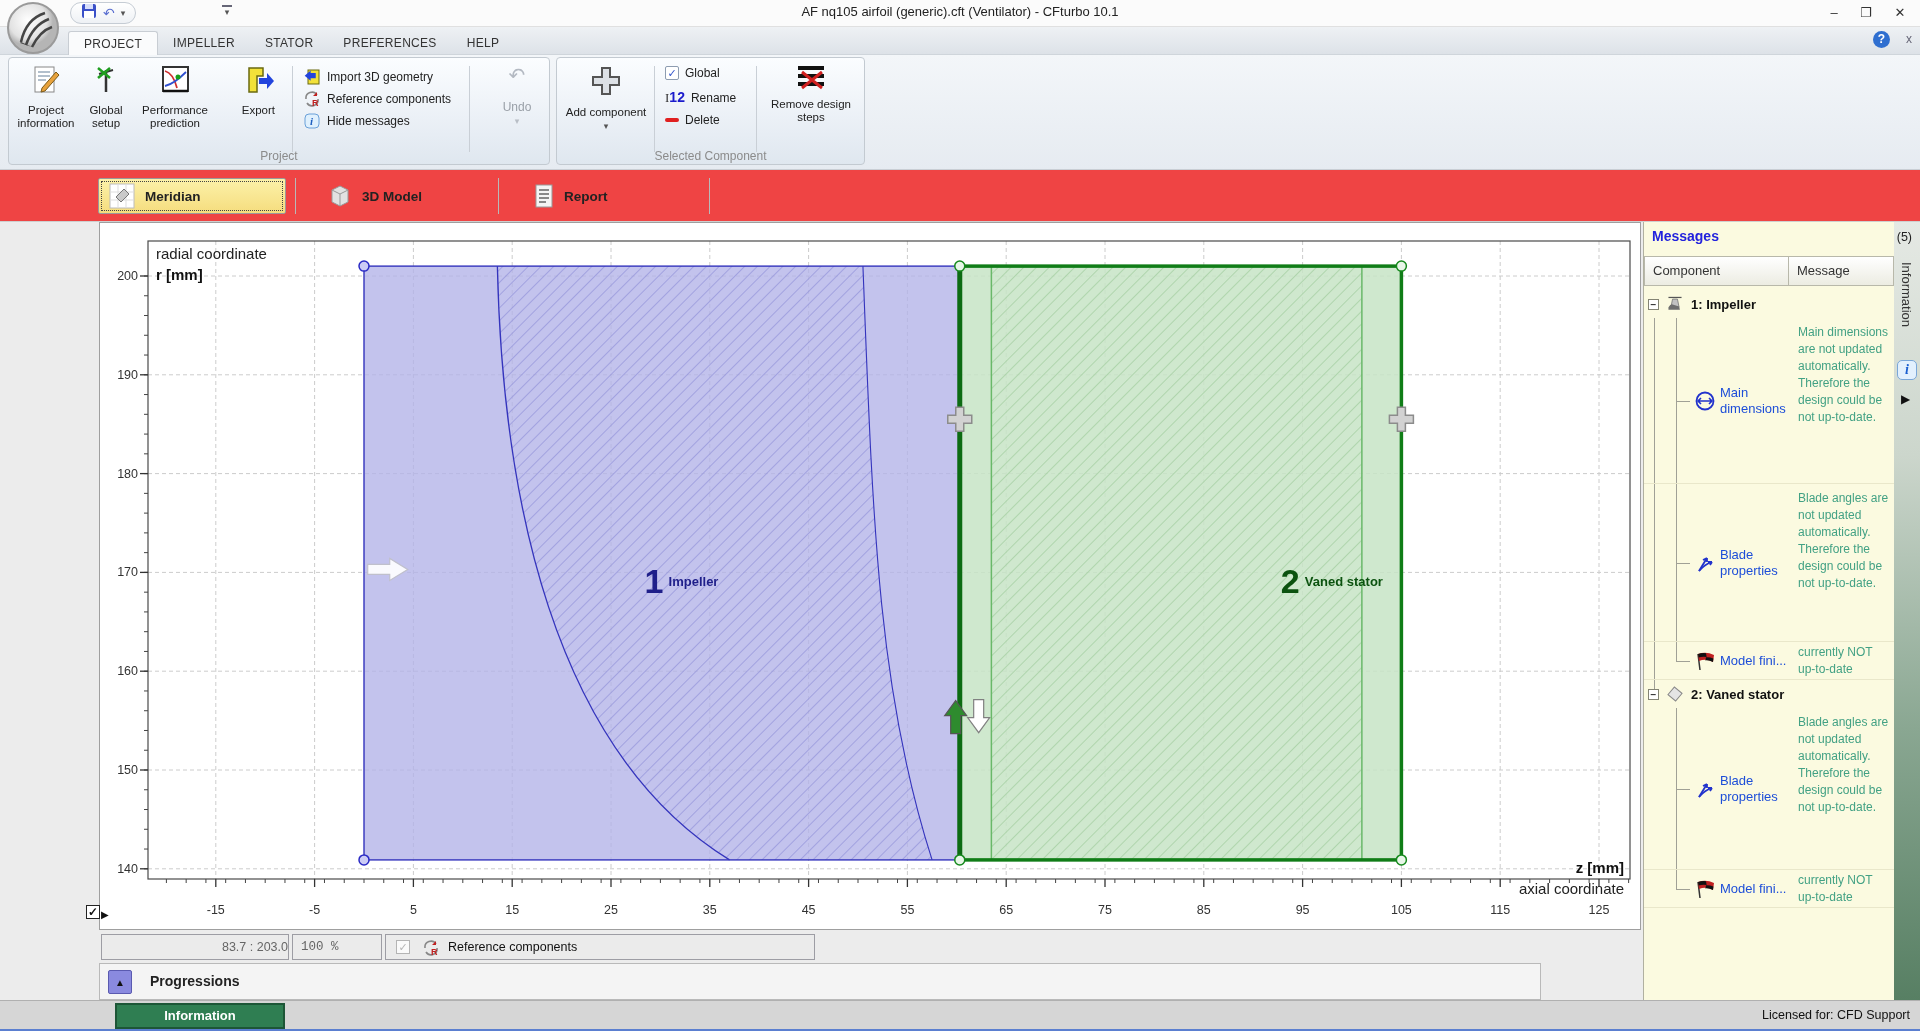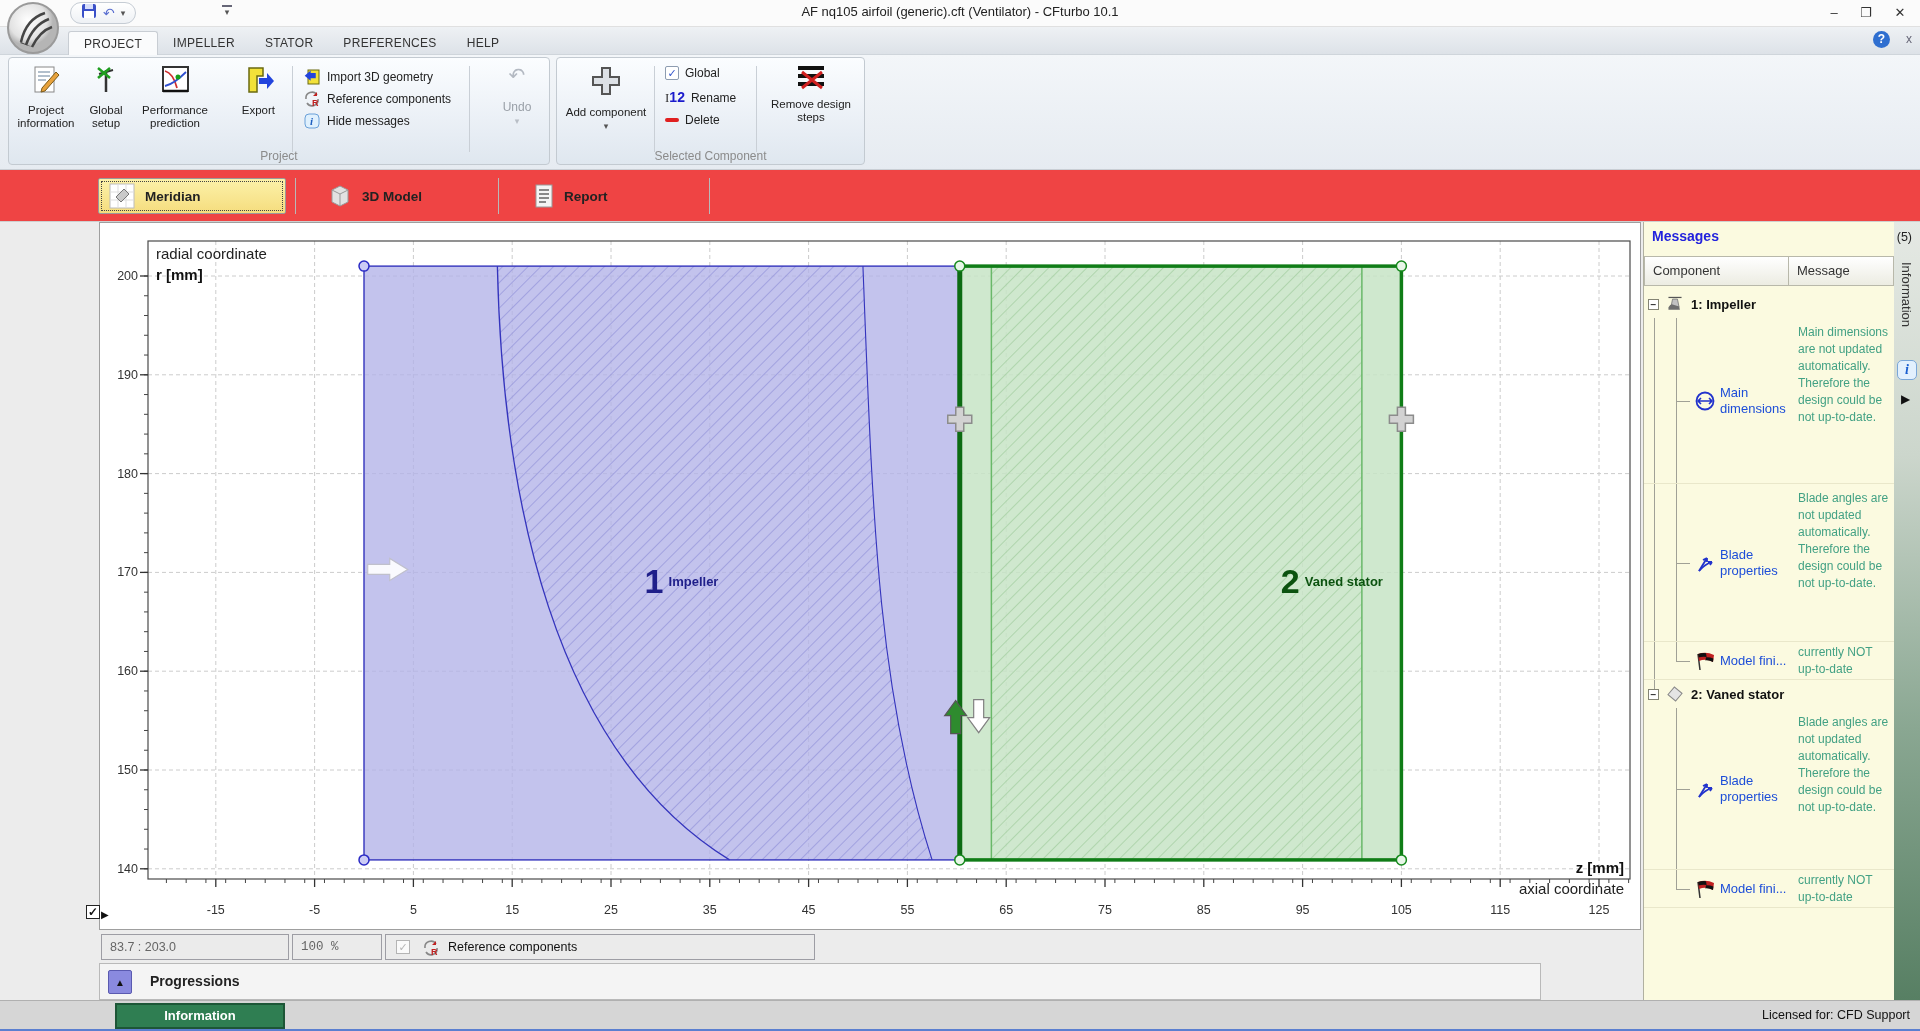--- a/index.html
+++ b/index.html
@@ -535,21 +535,21 @@
           <text x="1524" y="650" text-anchor="end" font-size="15" font-weight="bold" fill="#111">z [mm]</text>
           <text x="1524" y="671" text-anchor="end" font-size="15" fill="#222">axial coordinate</text>
         </svg>
     </div>
 
     <div id="canvas-toggle" class="abs">
       <span class="box">✓</span>
       <span class="arr">▶</span>
     </div>
 
-    <div class="statusfield abs" style="left:101px; width:188px;">83.7 : 203.0</div>
+    <div class="statusfield abs" style="left:101px; width:188px;text-align:right;">83.7 : 203.0</div>
     <div class="statusfield abs" style="left:292px; width:90px;font-family:Liberation Mono, monospace;">100 %</div>
     <div class="statusfield abs" id="sf-ref" style="left:385px; width:430px;">
       <span class="chk-gray">✓</span>
       <svg width="18" height="18" viewBox="0 0 18 18">
           <path d="M3,9 A6,6 0 0 1 14,5" fill="none" stroke="#888" stroke-width="1.6"></path>
           <path d="M15,9 A6,6 0 0 1 4,13" fill="none" stroke="#888" stroke-width="1.6"></path>
           <path d="M14,2 L14,6 L10,6 Z" fill="#c02020"></path>
           <text x="9" y="16" font-size="9" font-weight="bold" fill="#c02020">R</text>
         </svg>
       <span class="ref-label">Reference components</span>

